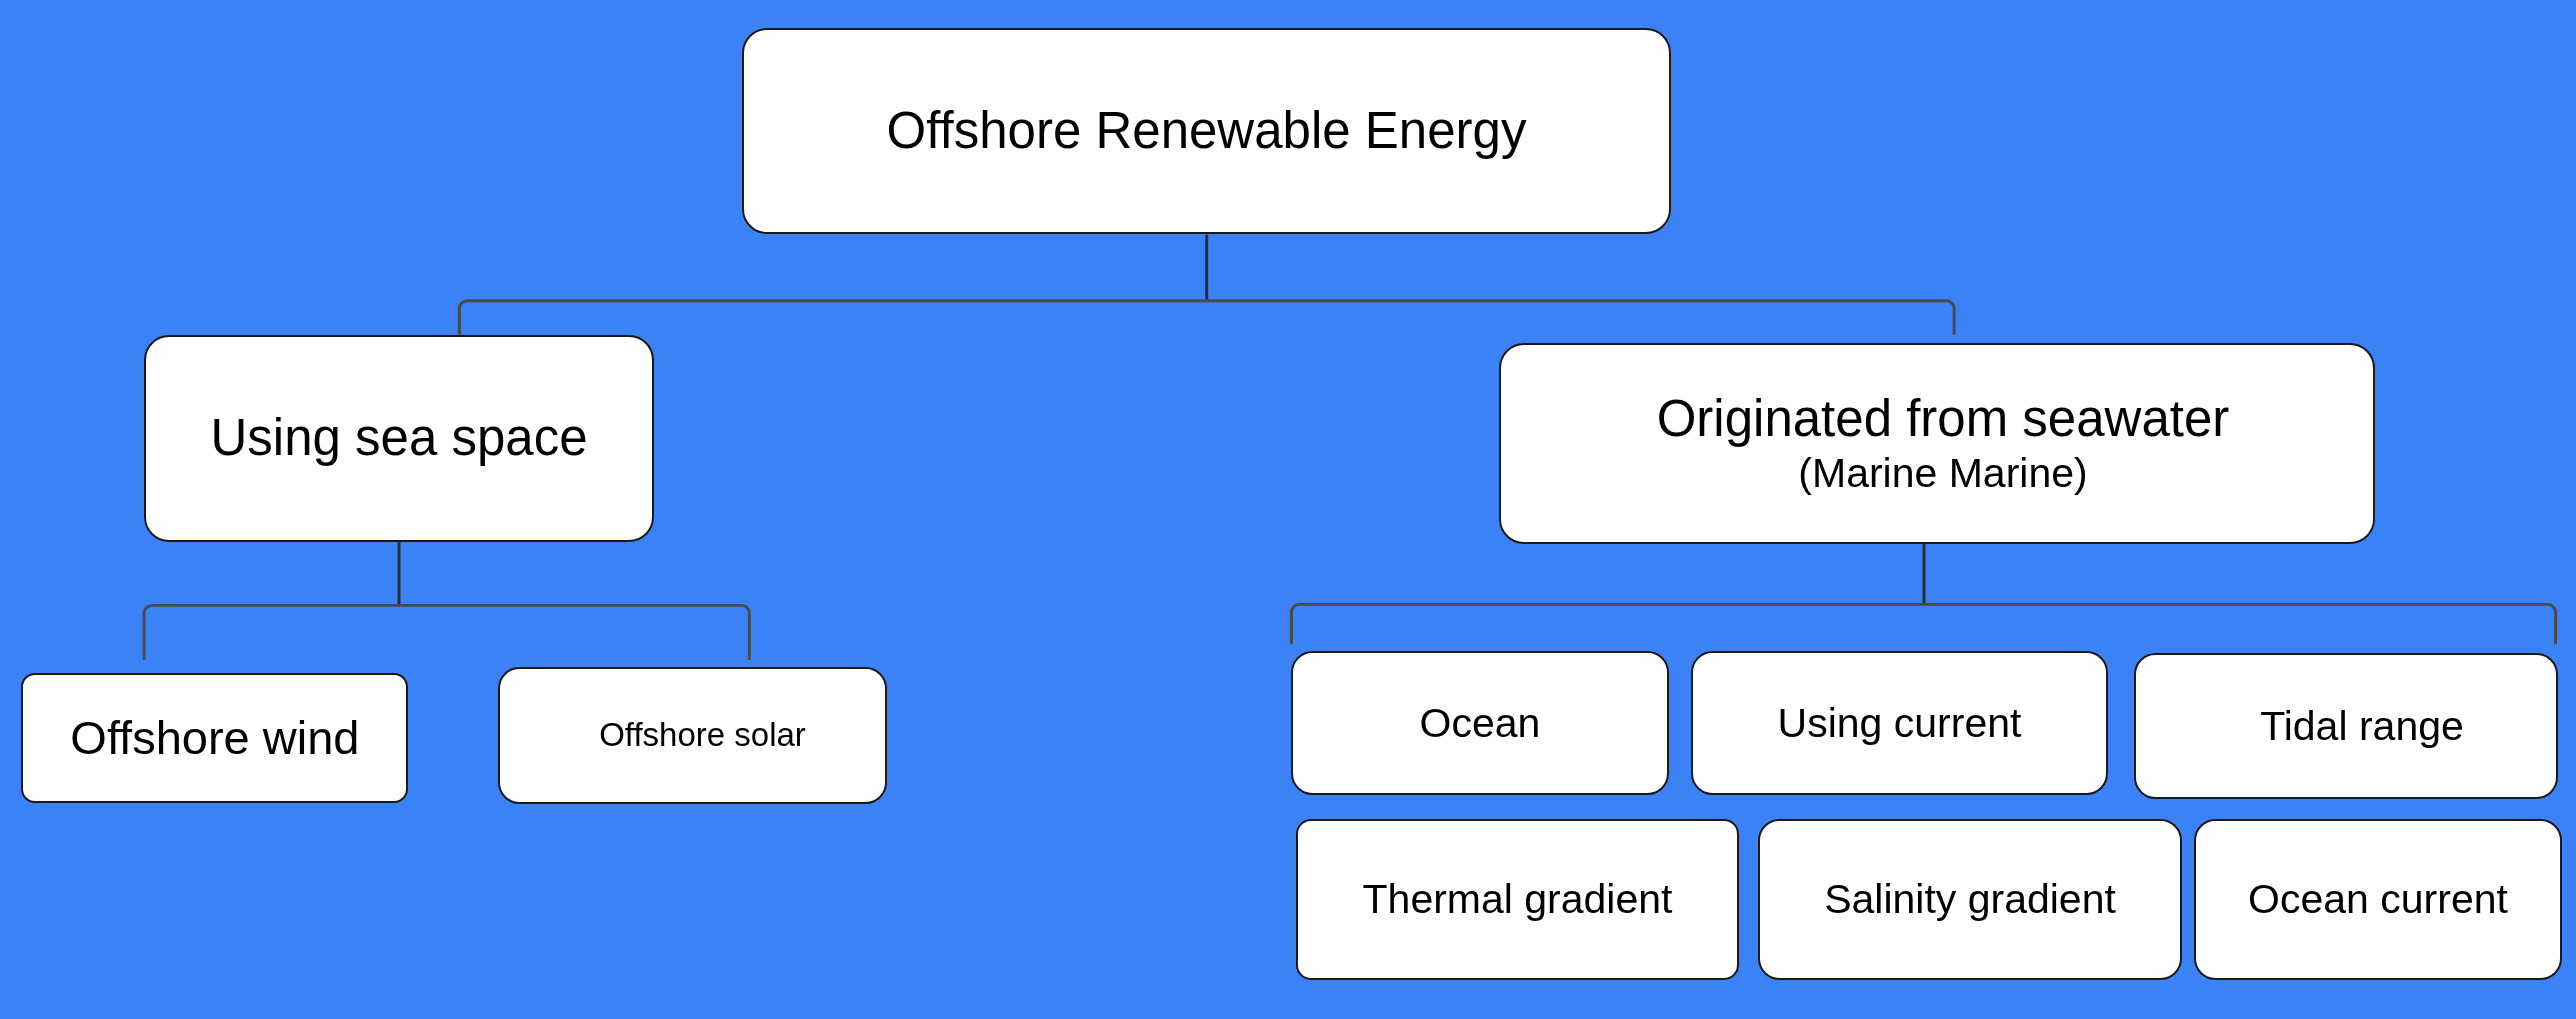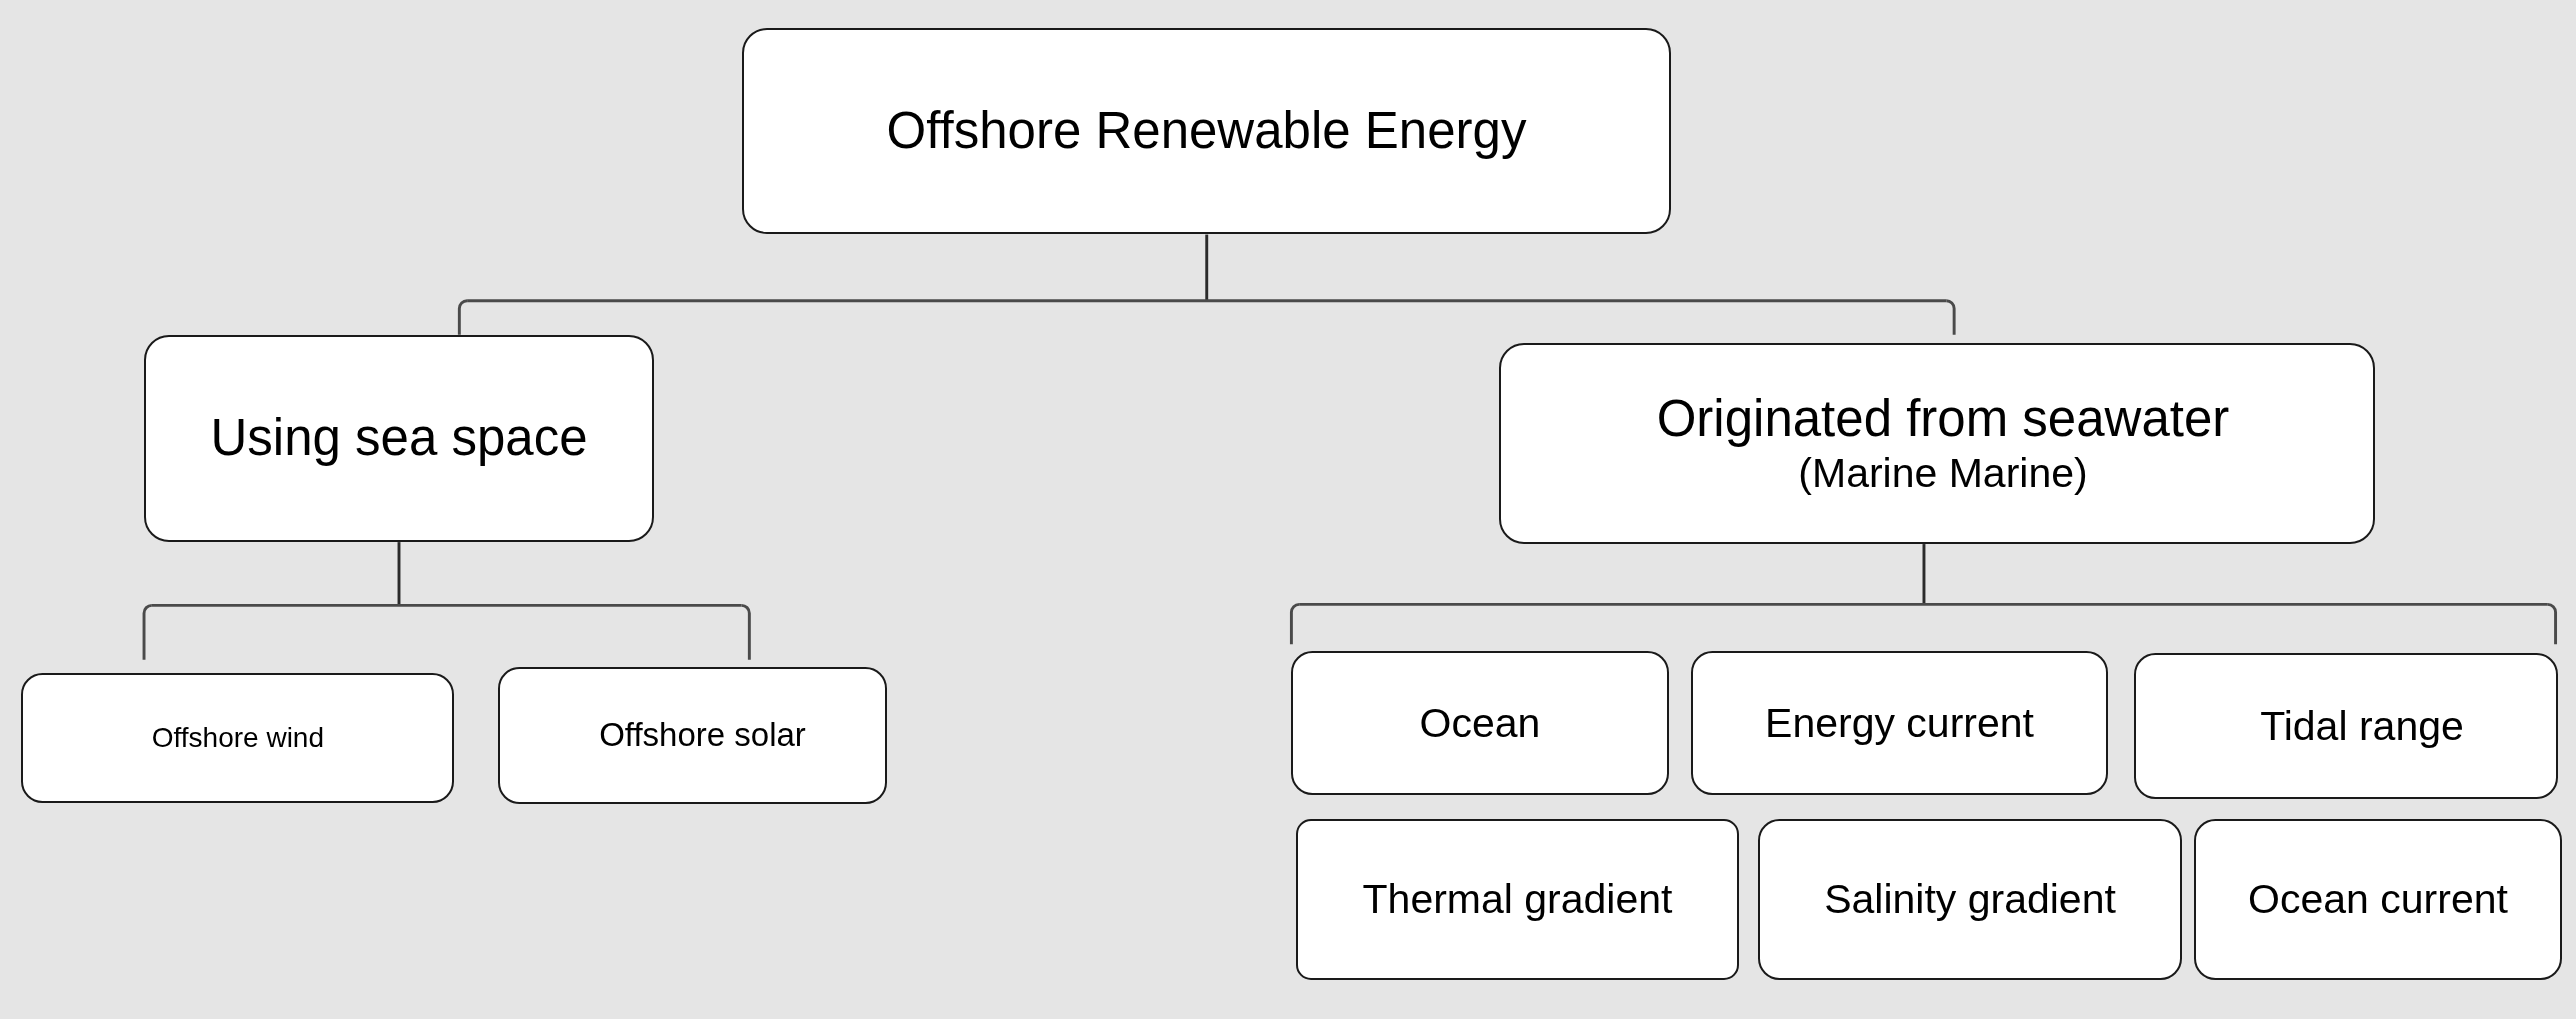--- a/index.html
+++ b/index.html
@@ -9,21 +9,21 @@
     background: #ffffff;
   }
   body {
     font-family: "Liberation Sans", sans-serif;
     color: #000000;
   }
   #diagram-canvas {
     position: relative;
     width: 2576px;
     height: 1020px;
-    background: #e5e5e5;
+    background: #3b82f6;
     overflow: hidden;
   }
   #connector-layer {
     position: absolute;
     left: 0;
     top: 0;
     width: 2576px;
     height: 1020px;
     pointer-events: none;
   }
@@ -78,23 +78,24 @@
     border-radius: 25px;
     padding-left: 12px;
   }
   #node-seawater .line-1 { font-size: 51px; }
   #node-seawater .line-2 { font-size: 41px; }
 
   
   #node-offshore-wind {
     left: 21.4px;
     top: 673px;
-    width: 433px;
+    width: 387px;
     height: 130px;
-    font-size: 28px;
+    font-size: 47px;
+    border-radius: 14px;
   }
   #node-offshore-solar {
     left: 498px;
     top: 667px;
     width: 389px;
     height: 137px;
     font-size: 33px;
     padding-left: 20px;
   }
 
@@ -207,21 +208,21 @@
   </div>
 
   <div class="node" id="node-wave">
     <span class="label-stack">
       <span class="line-1">Ocean</span>
     </span>
   </div>
 
   <div class="node" id="node-tidal-current">
     <span class="label-stack">
-      <span class="line-1">Energy current</span>
+      <span class="line-1">Using current</span>
     </span>
   </div>
 
   <div class="node" id="node-tidal-range">
     <span class="label-stack">
       <span class="line-1">Tidal range</span>
     </span>
   </div>
 
   <div class="node" id="node-thermal-gradient">

